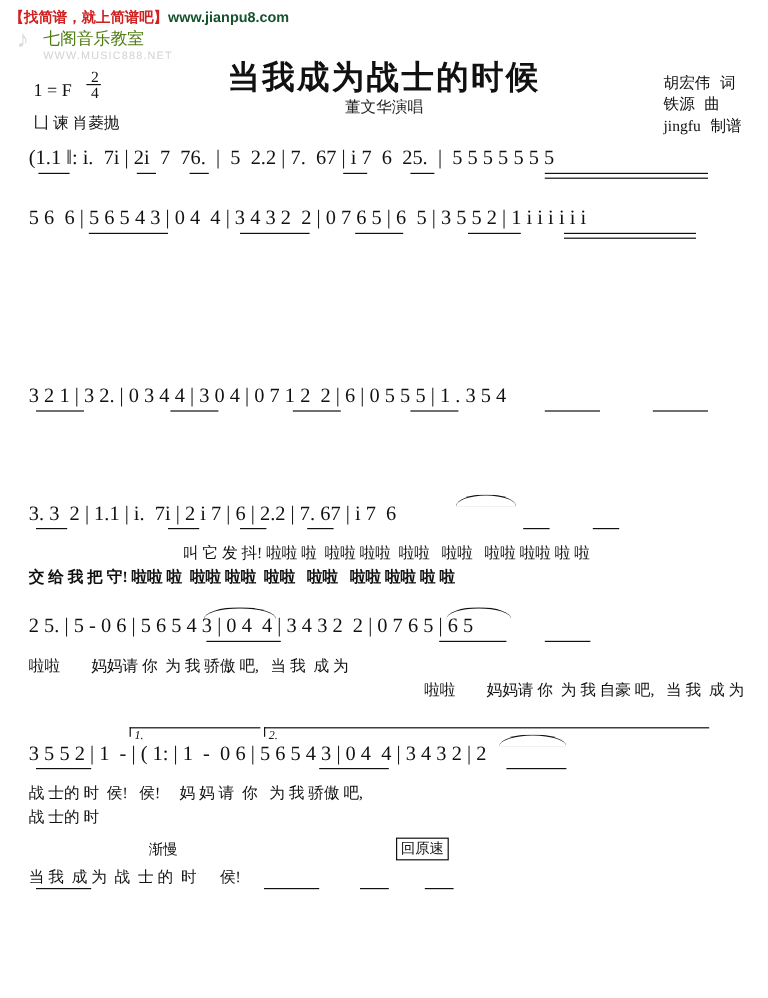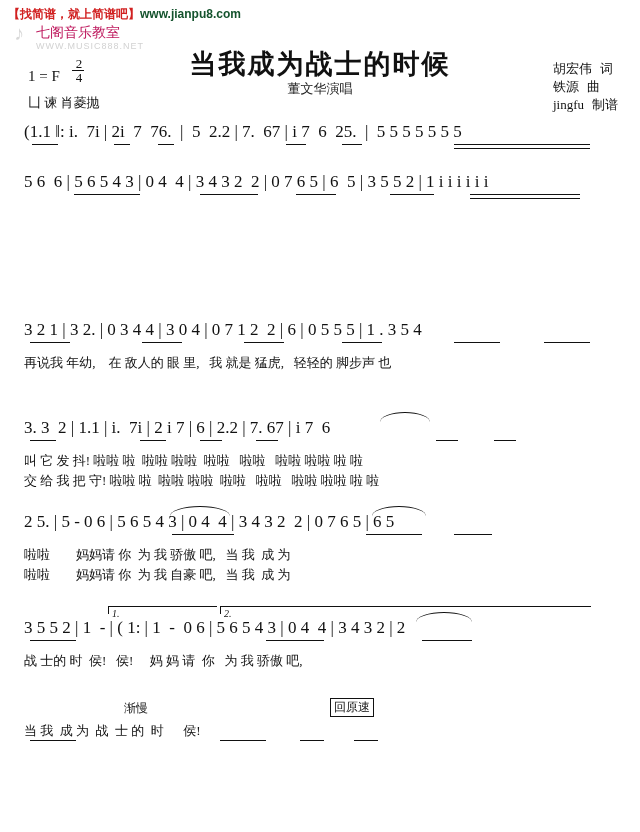--- a/index.html
+++ b/index.html
@@ -43,21 +43,21 @@
     top: 22px;
     width: 180px;
     height: 34px;
   }
   .wm-text {
     position: absolute;
     left: 22px;
     top: 2px;
     font-family: "Liberation Serif", serif;
     font-size: 14px;
-    color: #be185d;
+    color: #4d7c0f;
     white-space: nowrap;
   }
   .wm-sub {
     position: absolute;
     left: 22px;
     top: 19px;
     font-family: "Liberation Sans", sans-serif;
     font-size: 9px;
     letter-spacing: 1px;
     color: #d2d2d2;
@@ -265,59 +265,59 @@
 
 
   <div class="sys" style="top:320px;">
     <div class="notes">3 2 1 | 3 2. | 0 3 4 4 | 3 0 4 | 0 7 1 2  2 | 6 | 0 5 5 5 | 1 . 3 5 4</div>
     <div class="beam" style="left:6px; top:22px; width:40px;"></div>
     <div class="beam" style="left:118px; top:22px; width:40px;"></div>
     <div class="beam" style="left:220px; top:22px; width:40px;"></div>
     <div class="beam" style="left:318px; top:22px; width:40px;"></div>
     <div class="beam" style="left:430px; top:22px; width:46px;"></div>
     <div class="beam" style="left:520px; top:22px; width:46px;"></div>
-    <div class="lyr" style="top:4px;">再说我 年幼,    在 敌人的 眼 里,   我 就是 猛虎,   轻轻的 脚步声 也</div>
   </div>
 
   <div class="sys" style="top:418px;">
     <div class="notes">3. 3  2 | 1.1 | i.  7i | 2 i 7 | 6 | 2.2 | 7. 67 | i 7  6</div>
     <div class="slur" style="left:356px; top:-6px; width:50px;"></div>
     <div class="beam" style="left:6px; top:22px; width:26px;"></div>
     <div class="beam" style="left:116px; top:22px; width:26px;"></div>
     <div class="beam" style="left:176px; top:22px; width:22px;"></div>
     <div class="beam" style="left:232px; top:22px; width:22px;"></div>
     <div class="beam" style="left:412px; top:22px; width:22px;"></div>
     <div class="beam" style="left:470px; top:22px; width:22px;"></div>
-    <div class="lyr" style="top:4px;">叫 它 发 抖! 啦啦 啦  啦啦 啦啦  啦啦   啦啦   啦啦 啦啦 啦 啦</div>
-    <div class="lyr2" style="top:4px;">交 给 我 把 守! 啦啦 啦  啦啦 啦啦  啦啦   啦啦   啦啦 啦啦 啦 啦</div>
+    <div class="lyr" style="top:4px;text-align:center;">叫 它 发 抖! 啦啦 啦  啦啦 啦啦  啦啦   啦啦   啦啦 啦啦 啦 啦</div>
+    <div class="lyr2" style="top:4px;font-weight:bold;">交 给 我 把 守! 啦啦 啦  啦啦 啦啦  啦啦   啦啦   啦啦 啦啦 啦 啦</div>
   </div>
 
   <div class="sys" style="top:512px;">
     <div class="notes">2 5. | 5 - 0 6 | 5 6 5 4 3 | 0 4  4 | 3 4 3 2  2 | 0 7 6 5 | 6 5</div>
     <div class="slur" style="left:146px; top:-6px; width:60px;"></div>
     <div class="slur" style="left:348px; top:-6px; width:54px;"></div>
     <div class="beam" style="left:148px; top:22px; width:62px;"></div>
     <div class="beam" style="left:342px; top:22px; width:56px;"></div>
     <div class="beam" style="left:430px; top:22px; width:38px;"></div>
     <div class="lyr" style="top:4px;">啦啦        妈妈请 你  为 我 骄傲 吧,   当 我  成 为</div>
-    <div class="lyr2" style="top:4px;">啦啦        妈妈请 你  为 我 自豪 吧,   当 我  成 为</div>
+    <div class="lyr2" style="top:4px;text-align:right;">啦啦        妈妈请 你  为 我 自豪 吧,   当 我  成 为</div>
   </div>
 
   <div class="sys" style="top:606px;">
     <div class="bracket" style="left:84px; top:0px; width:108px;"></div>
     <div class="brklabel" style="left:88px; top:2px;">1.</div>
     <div class="bracket" style="left:196px; top:0px; width:370px;"></div>
     <div class="brklabel" style="left:200px; top:2px;">2.</div>
 
     <div class="notes" style="top:12px;">3 5 5 2 | 1  - | ( 1: | 1  -  0 6 | 5 6 5 4 3 | 0 4  4 | 3 4 3 2 | 2</div>
     <div class="beam" style="left:6px; top:34px; width:46px;"></div>
     <div class="beam" style="left:242px; top:34px; width:58px;"></div>
     <div class="beam" style="left:398px; top:34px; width:50px;"></div>
     <div class="slur" style="left:392px; top:6px; width:56px;"></div>
     <div class="lyr" style="top:16px;">战 士的 时  侯!   侯!     妈 妈 请  你   为 我 骄傲 吧,</div>
+    <div class="lyr2" style="top:16px;">战 士的 时</div>
   </div>
 
   <div class="sys" style="top:700px;">
     <div class="mark" style="left:100px; top:0px;">渐慢</div>
     <div class="markbox" style="left:306px; top:-2px;">回原速</div>
     <div class="beam" style="left:6px; top:40px; width:46px;"></div>
     <div class="beam" style="left:196px; top:40px; width:46px;"></div>
     <div class="beam" style="left:276px; top:40px; width:24px;"></div>
     <div class="beam" style="left:330px; top:40px; width:24px;"></div>
     <div class="lyr" style="top:22px;">当 我  成 为  战  士 的  时      侯!</div>

